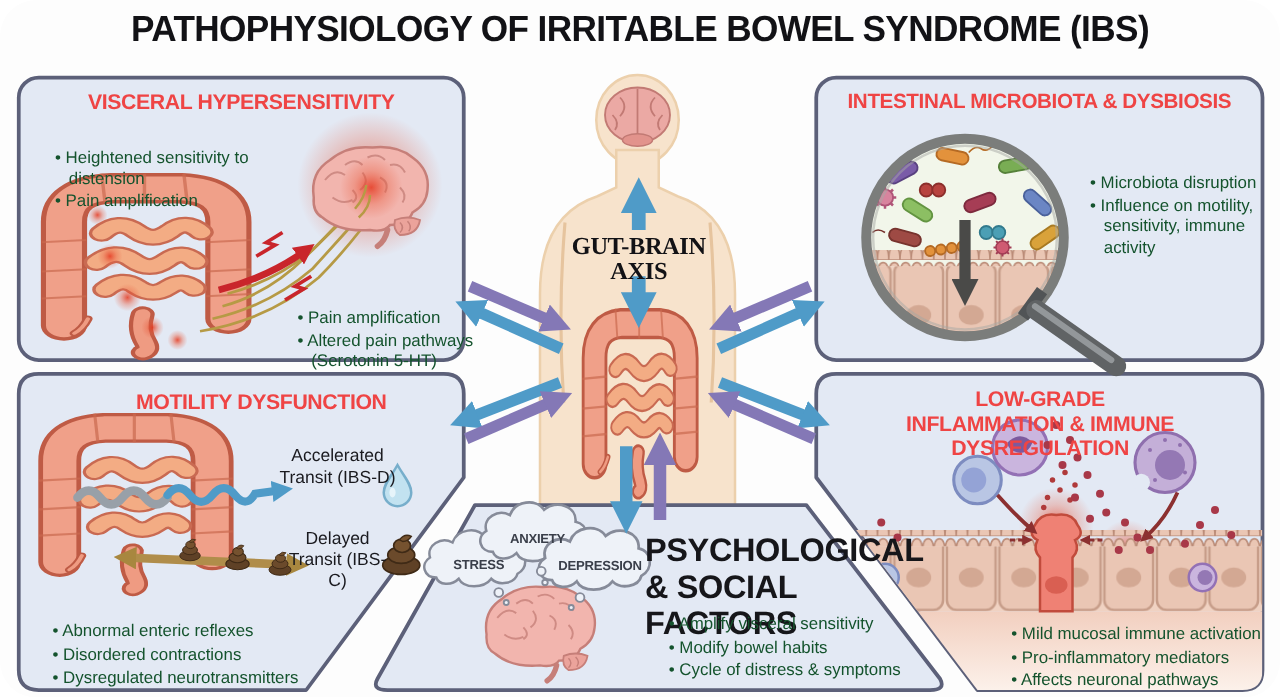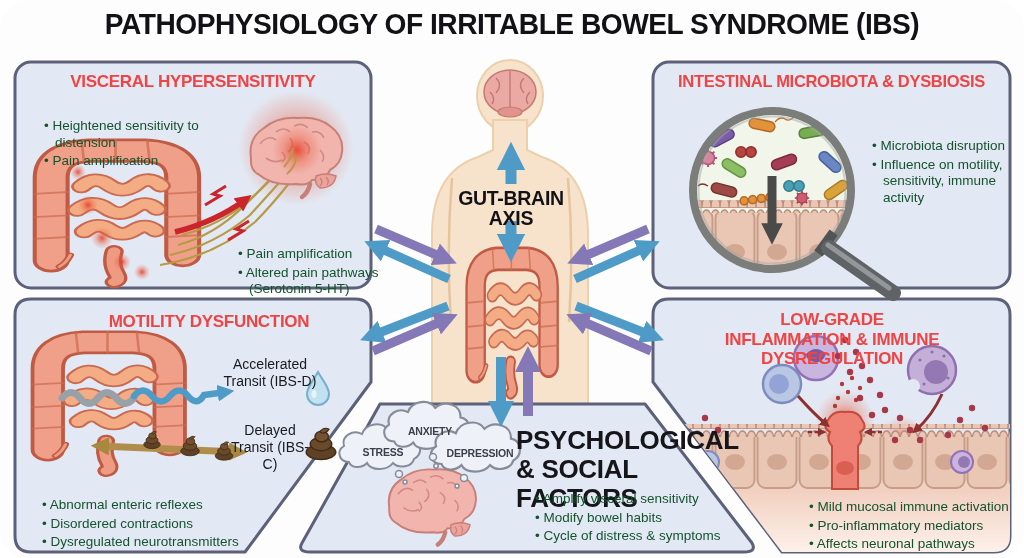--- a/index.html
+++ b/index.html
@@ -8,21 +8,21 @@
   svg.art{position:absolute;left:0;top:0;}
   .abs{position:absolute;}
   .main-title{left:0;right:0;top:8px;text-align:center;font-size:29px;font-weight:800;
       letter-spacing:-0.5px;color:#121216;transform:scaleX(0.97);}
   .panel-title{font-weight:800;font-size:17px;letter-spacing:-0.3px;color:#ef4444;text-align:center;line-height:1.15;}
   .bullets{margin:16px;padding:0;list-style:none;font-size:13.5px;color:#14532d;line-height:1.24;}
   .bullets li{padding-left:11px;text-indent:-11px;margin:0 0 2px 0;}
   .bullets li::before{content:"• ";}
   .transit-label{font-size:14px;color:#1a1a1f;text-align:center;line-height:1.2;font-weight:500;}
   .cloud-label{font-size:10.5px;font-weight:700;color:#3a3f4a;text-align:center;letter-spacing:-0.2px;}
-  .axis-label{font-size:19.5px;font-weight:800;color:#121216;text-align:center;line-height:1.05;letter-spacing:-0.3px;}
+  .axis-label{font-size:19.5px;font-weight:800;color:#121216;text-align:center;line-height:1.05;letter-spacing:-0.3px;font-family:Liberation Serif, serif;}
   .psy-title{font-weight:800;font-size:26px;color:#16161a;line-height:1.12;letter-spacing:-0.3px;}
 </style>
 </head>
 <body>
 
 <div id="app">
 
 <svg class="art" width="1024" height="558" viewBox="0 0 1024 558">
   <defs>
     <marker id="mb" viewBox="0 0 10 10" refX="5" refY="5" markerWidth="2.6" markerHeight="2.6" orient="auto-start-reverse">

